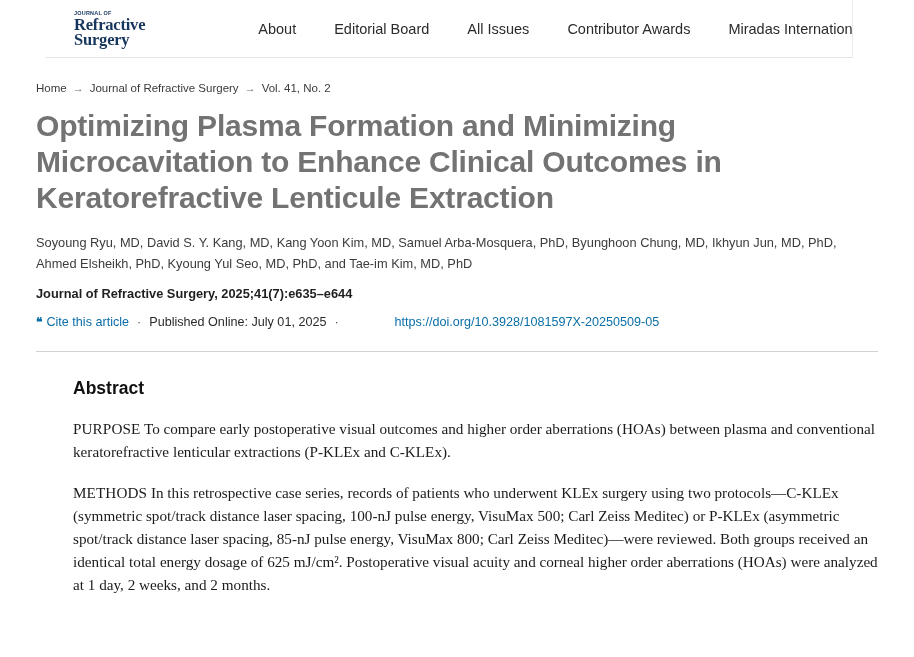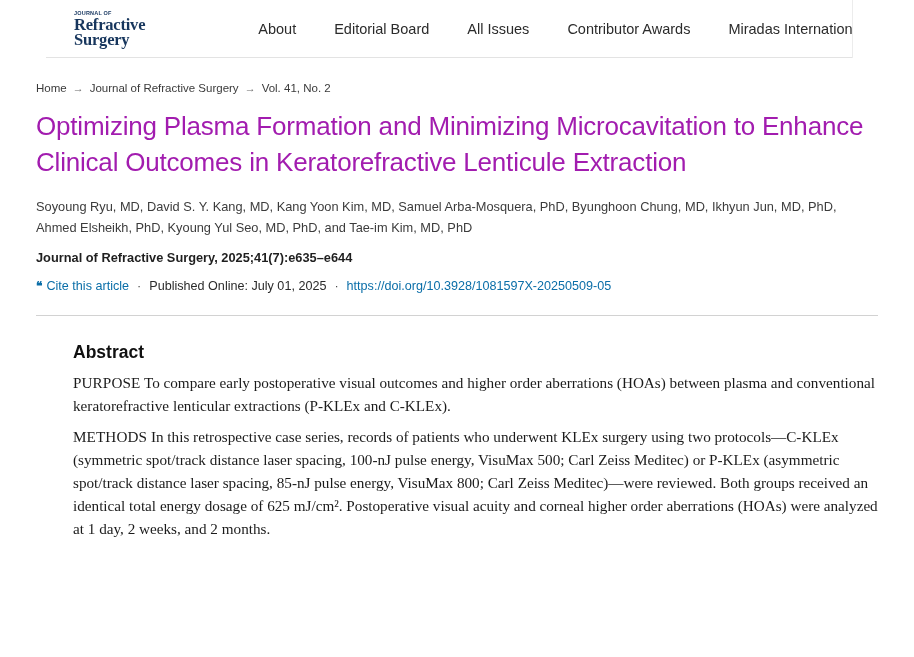--- a/index.html
+++ b/index.html
@@ -99,24 +99,24 @@
     font-size: 10px;
     color: #9a9a9a;
   }
   .type-dash {
     display: inline-block;
     width: 12px; height: 5px;
     background: #5a7a23;
   }
 
   h1.article-title {
-    font-size: 26px;
+    font-size: 30px;
     line-height: 36px;
-    font-weight: normal;
-    color: #a21caf;
+    font-weight: bold;
+    color: #737373;
     margin: 14px 0 0 0;
     letter-spacing: -0.2px;
     max-width: 880px;
   }
 
   .authors {
     margin-top: 16px;
     font-size: 12.8px;
     line-height: 21px;
     color: #3c3c3c;
@@ -146,21 +146,21 @@
     align-items: center;
     gap: 5px;
   }
   .quote-icon {
     color: #0a6ea8;
     font-size: 12px;
     font-weight: bold;
     letter-spacing: -1px;
   }
   .dot-sep { color: #4a4a4a; }
-  .doi-link { color: #0a6ea8; text-decoration: none; }
+  .doi-link { color: #0a6ea8; text-decoration: none; margin-left: 48px; }
 
   .divider {
     margin: 22px 36px 0 36px;
     border-top: 1px solid #d2d2d2;
   }
 
   
   .abstract-wrap {
     padding: 0 36px 0 73px;
   }
@@ -169,21 +169,21 @@
     font-weight: bold;
     color: #111;
     margin: 26px 0 0 0;
     font-family: "Liberation Sans", sans-serif;
   }
   .abs-p {
     font-family: "Liberation Serif", serif;
     font-size: 15.2px;
     line-height: 23px;
     color: #1b1b1b;
-    margin: 8px 0 0 0;
+    margin: 18px 0 0 0;
     max-width: 860px;
   }
   .abs-p .lead {
     letter-spacing: .1px;
   }
 </style>
 </head>
 <body>
 
 <div class="site-header">

